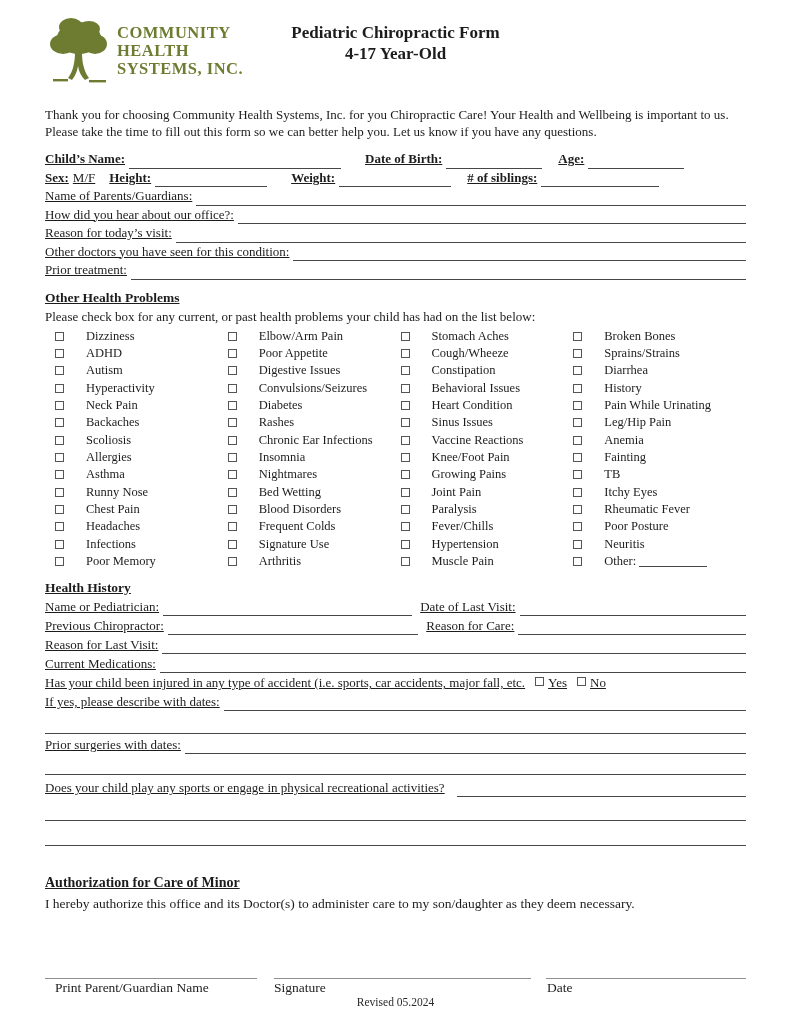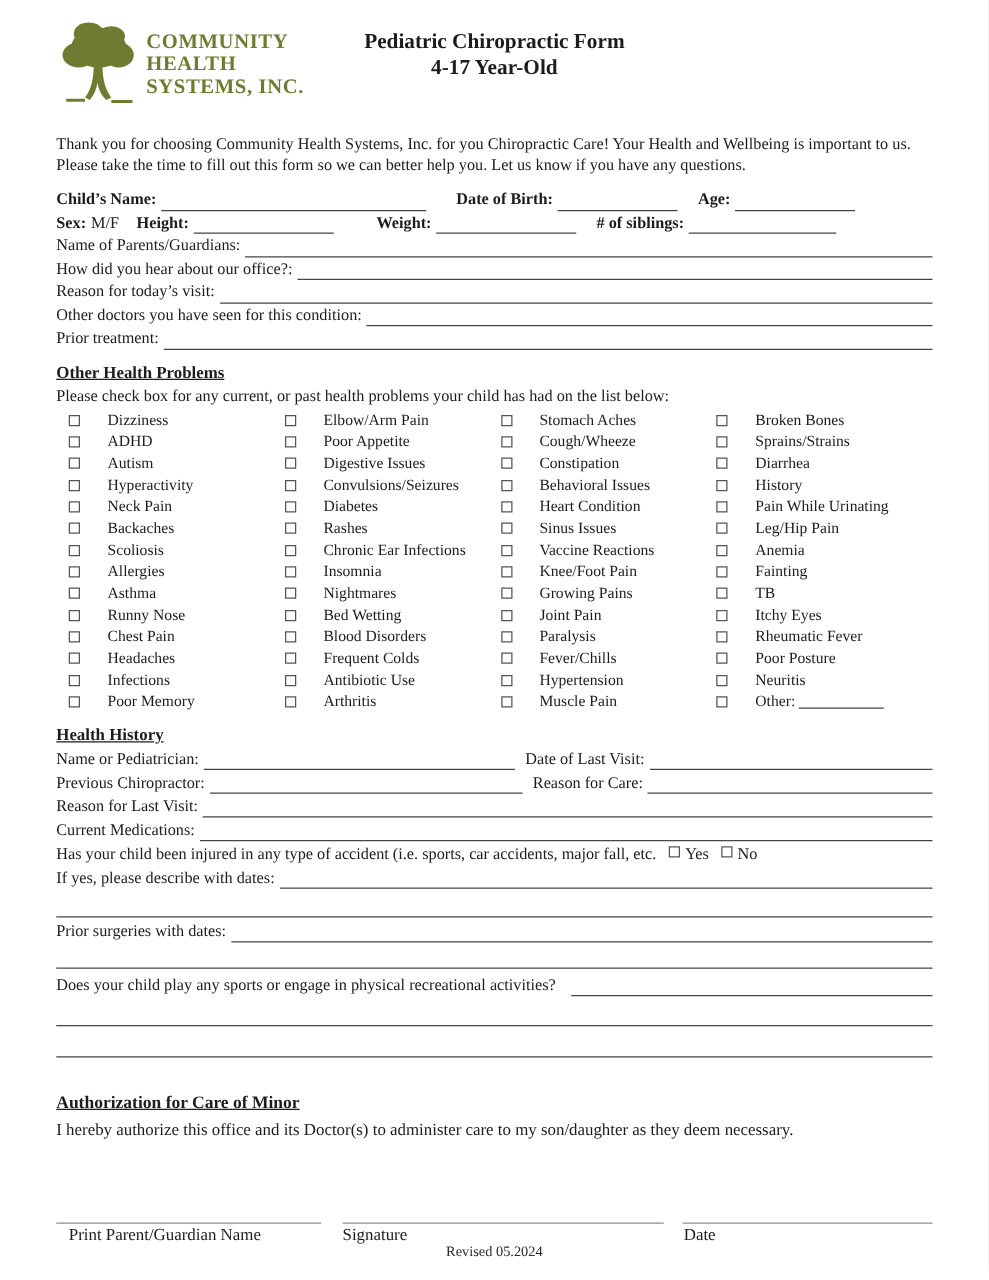--- a/index.html
+++ b/index.html
@@ -12,28 +12,28 @@
   
   .header { position: relative; height: 80px; }
   .logo { display: flex; align-items: flex-start; width: 230px; }
   .logo-text { margin-left: 4px; margin-top: 10px; color: #6d7c31; line-height: 18px;
     font-size: 16.5px; letter-spacing: 0.5px; font-weight: 600; }
   .title-block { position: absolute; left: 0; right: 0; top: 8px; text-align: center; }
   .title-line { font-weight: bold; font-size: 17px; line-height: 21px; }
   
   .intro { margin-top: 12px; line-height: 17px; }
   
-  .row { display: flex; align-items: flex-end; line-height: 18.5px; margin-top: 0; }
+  .row { display: flex; align-items: flex-end; line-height: 18.5px; margin-top: 0; text-decoration: underline; }
   .lbl { white-space: nowrap; }
   .bold { font-weight: bold; }
   .fill-line { display: inline-block; border-bottom: 1.2px solid #464646; height: 13px; margin-left: 4px; }
   .grow { flex: 1 1 auto; }
   .w212 { width: 212px; } .w96 { width: 96px; } .w112 { width: 112px; } .w118 { width: 118px; }
   .ml8 { margin-left: 8px; } .ml14 { margin-left: 14px; } .ml16 { margin-left: 16px; }
-  .ml24 { margin-left: 24px; } .ml26 { margin-left: 34px; } .ml4 { margin-left: 4px; }
+  .ml24 { margin-left: 24px; } .ml26 { margin-left: 24px; } .ml4 { margin-left: 4px; }
   .cont-line { border-bottom: 1.2px solid #464646; height: 14px; }
   .child-info { margin-top: 10px; }
   
   .section-heading { font-weight: bold; text-decoration: underline; font-size: 13.5px; margin-top: 9px; line-height: 18px; }
   
   .hp-grid { display: grid; grid-template-columns: repeat(4, 1fr); margin-left: 10px; margin-top: 3px; }
   .hp-col { display: flex; flex-direction: column; }
   .hp-item { height: 17.35px; display: flex; align-items: center; }
   .checkbox { width: 9px; height: 9px; border: 1.1px solid #555; display: inline-block; flex: 0 0 auto; background: #fff; }
   .cb-inline { margin-left: 10px; margin-right: 4px; margin-bottom: 2px; }
@@ -233,21 +233,21 @@
         <div class="hp-item">
           <span class="checkbox"></span>
           <span class="hp-label">Blood Disorders</span>
         </div>
         <div class="hp-item">
           <span class="checkbox"></span>
           <span class="hp-label">Frequent Colds</span>
         </div>
         <div class="hp-item">
           <span class="checkbox"></span>
-          <span class="hp-label">Antibiotic Use</span>
+          <span class="hp-label">Signature Use</span>
         </div>
         <div class="hp-item">
           <span class="checkbox"></span>
           <span class="hp-label">Arthritis</span>
         </div>
       </div>
       <div class="hp-col">
         <div class="hp-item">
           <span class="checkbox"></span>
           <span class="hp-label">Stomach Aches</span>

